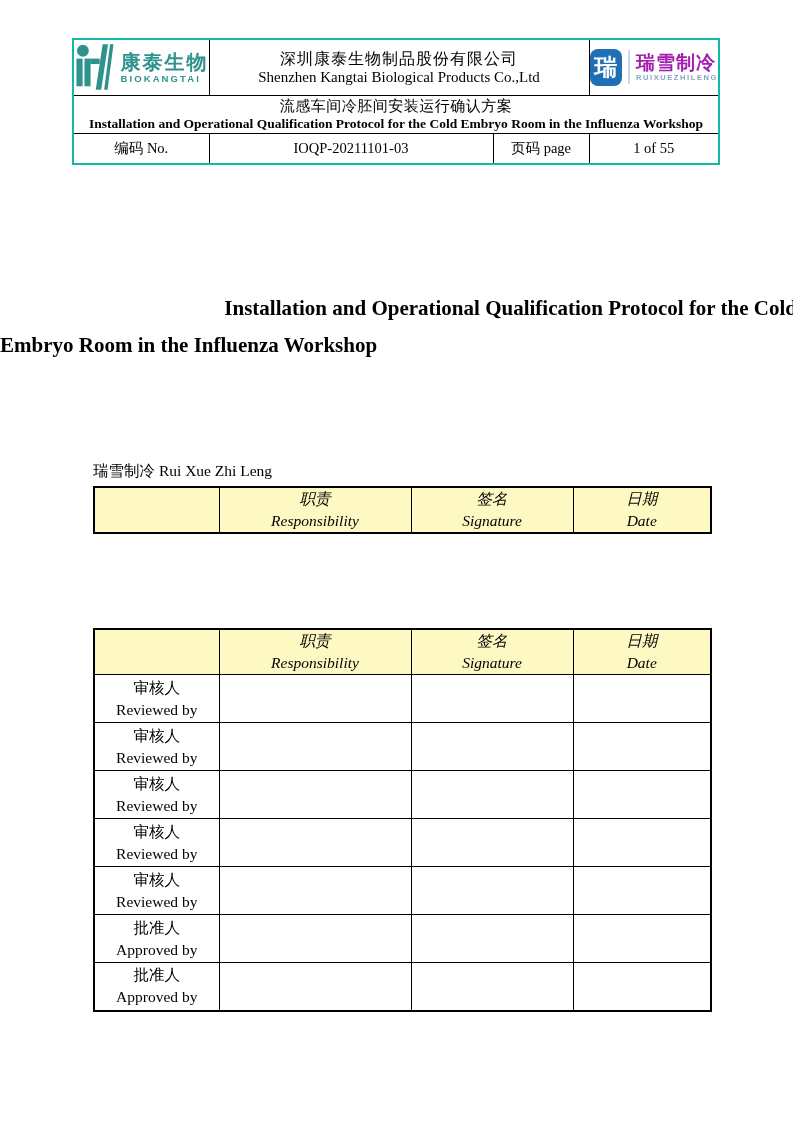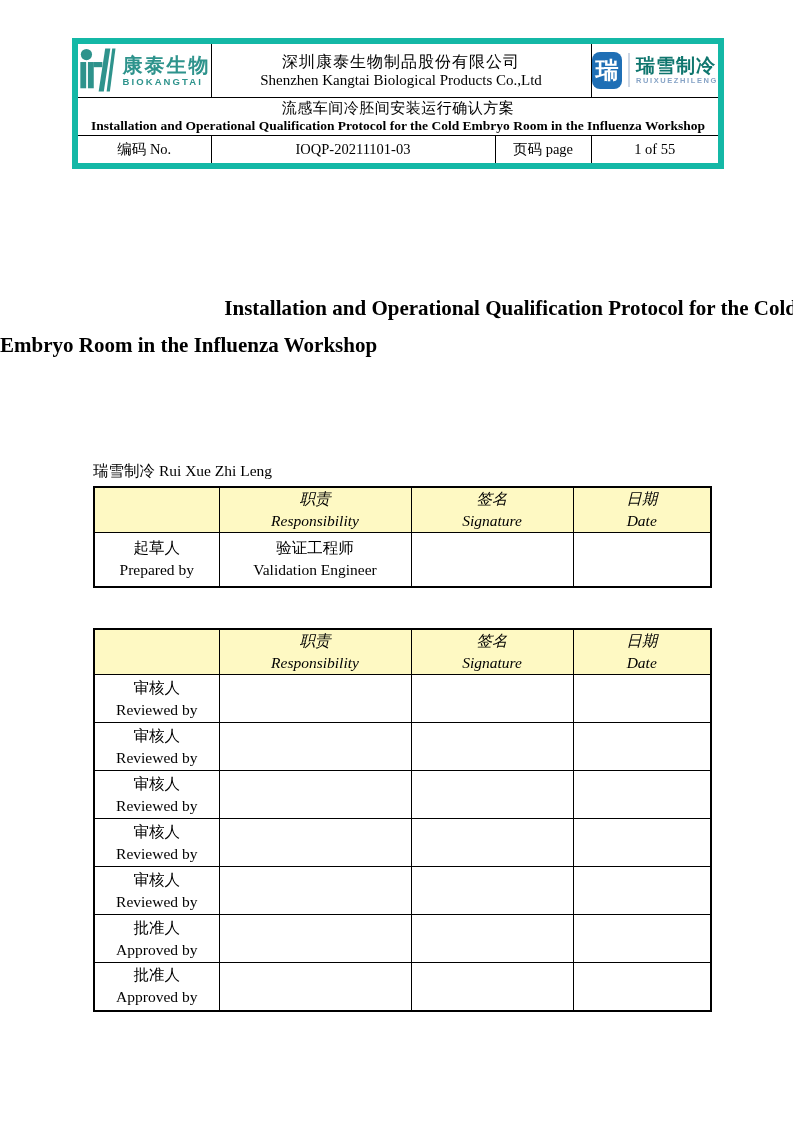--- a/index.html
+++ b/index.html
@@ -6,21 +6,21 @@
   html, body { background: #ffffff; }
   body {
     width: 793px; height: 1122px;
     font-family: "Liberation Serif", "DejaVu Serif", serif;
     color: #000;
   }
   .page { position: relative; width: 793px; height: 1122px; background: #fff; overflow: hidden; }
 
   
   table { border-collapse: collapse; table-layout: fixed; }
-  .hdr { position: absolute; left: 72px; top: 38px; width: 646px; border: 6px solid #14b8a6; }
+  .hdr { position: absolute; left: 72px; top: 38px; width: 646px; border: 2px solid #14b8a6; }
   .hdr td { border: 1px solid #000; text-align: center; vertical-align: middle; padding: 0; }
   .hdr tr.r1 td { height: 56px; }
   .hdr tr.r2 td { height: 38px; }
   .hdr tr.r3 td { height: 31px; font-size: 14.5px; margin-left: 41px; }
 
   .company-cn { font-size: 16px; line-height: 19px; letter-spacing: 1px; }
   .company-en { font-size: 15px; line-height: 18px; }
   .doc-title-cn { font-size: 15px; line-height: 18px; letter-spacing: 0.5px; }
   .doc-title-en { font-size: 13.5px; line-height: 17px; font-weight: bold; }
 
@@ -29,21 +29,21 @@
   .klogo-txt { text-align: left; color: #2e938c; font-family: "Liberation Sans", sans-serif; }
   .klogo-cn { font-size: 20px; font-weight: bold; letter-spacing: 2px; line-height: 22px; white-space: nowrap; }
   .klogo-en { font-size: 9.5px; font-weight: bold; letter-spacing: 2.1px; line-height: 11px; }
 
   
   .rlogo { display: flex; align-items: center; justify-content: center; gap: 6px; }
   .rlogo-icon { width: 37px; height: 37px; background: #1f6fb5; border-radius: 8px;
     color: #fff; font-size: 23px; line-height: 37px; text-align: center; font-weight: bold; }
   .rlogo-div { width: 2px; height: 34px; background: #ccd6e4; }
   .rlogo-txt { text-align: left; font-family: "Liberation Sans", sans-serif; }
-  .rlogo-cn { color: #0f766e; font-size: 19px; font-weight: bold; letter-spacing: 1px; line-height: 21px; white-space: nowrap; }
+  .rlogo-cn { color: #a21caf; font-size: 19px; font-weight: bold; letter-spacing: 1px; line-height: 21px; white-space: nowrap; }
   .rlogo-en { color: #86a3c6; font-size: 7.5px; font-weight: bold; letter-spacing: 1.6px; line-height: 10px; }
 
   
   .t-cn  { position: absolute; top: 243px; left: 0; width: 793px; text-align: center;
            font-size: 26px; font-weight: bold; letter-spacing: 1px; }
   .t-en1 { position: absolute; top: 296px; left: 4px; width: 793px; text-align: right;
            font-size: 21px; font-weight: bold; }
   .t-en2 { position: absolute; top: 333px; left: 0; width: 793px; text-align: left;
            font-size: 21px; font-weight: bold; }
 
@@ -144,32 +144,20 @@
       </td>
       <td>
         <div class="cell-cn">签名</div>
         <div class="cell-en">Signature</div>
       </td>
       <td>
         <div class="cell-cn">日期</div>
         <div class="cell-en">Date</div>
       </td>
     </tr>
-    <tr class="b">
-      <td>
-        <div class="cell-cn">起草人</div>
-        <div class="cell-en">Prepared by</div>
-      </td>
-      <td>
-        <div class="cell-cn">验证工程师</div>
-        <div class="cell-en">Validation Engineer</div>
-      </td>
-      <td></td>
-      <td></td>
-    </tr>
   </tbody>
     </table>
 
 
   <table class="sig t2">
     <colgroup>
         <col style="width:125px">
         <col style="width:192px">
         <col style="width:162px">
         <col style="width:138px">

